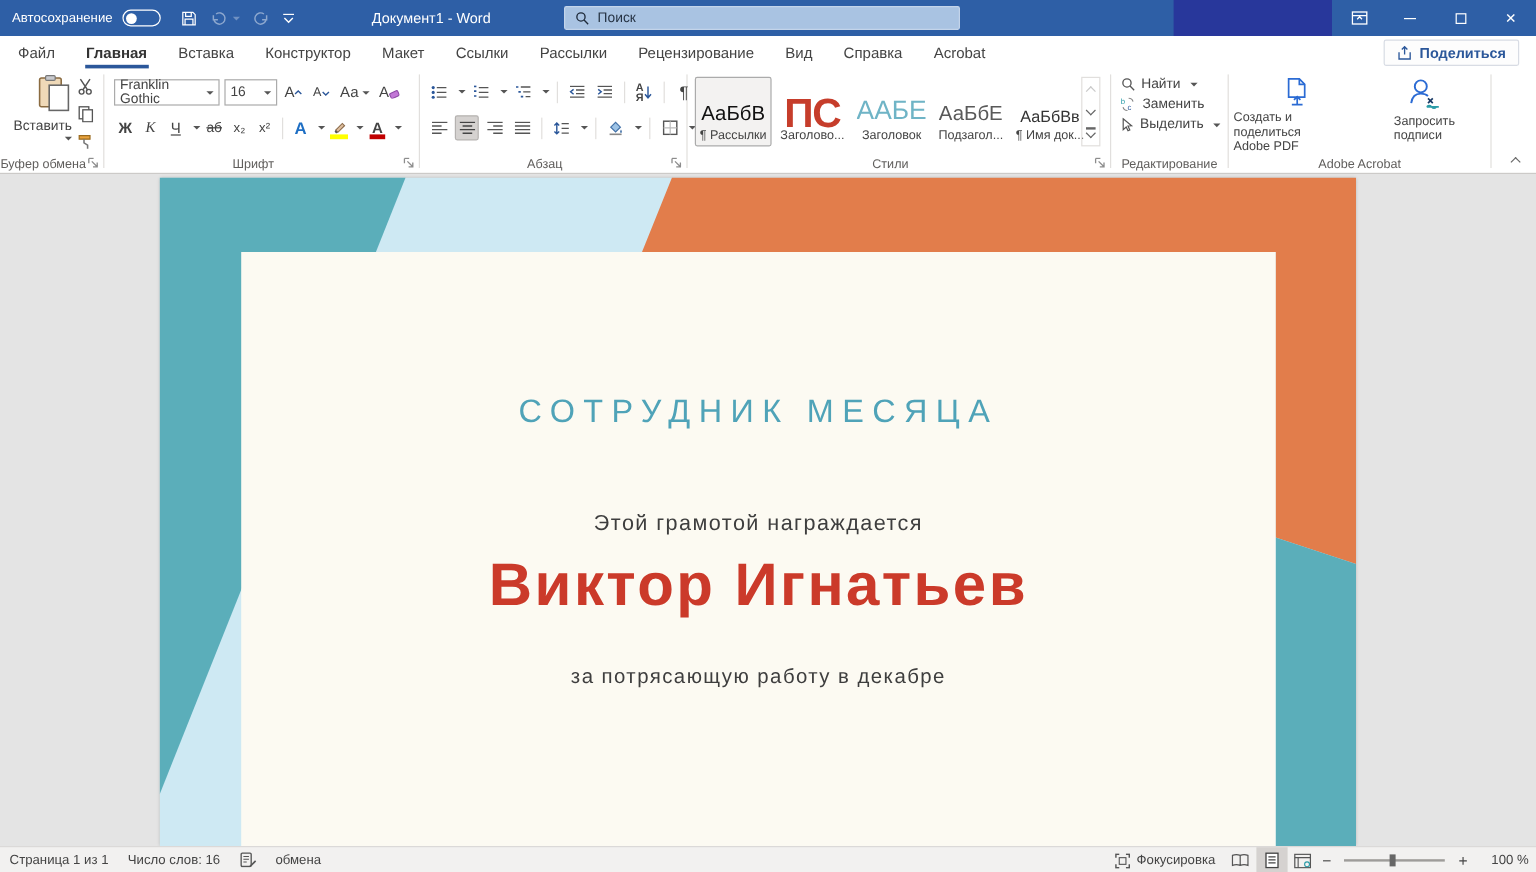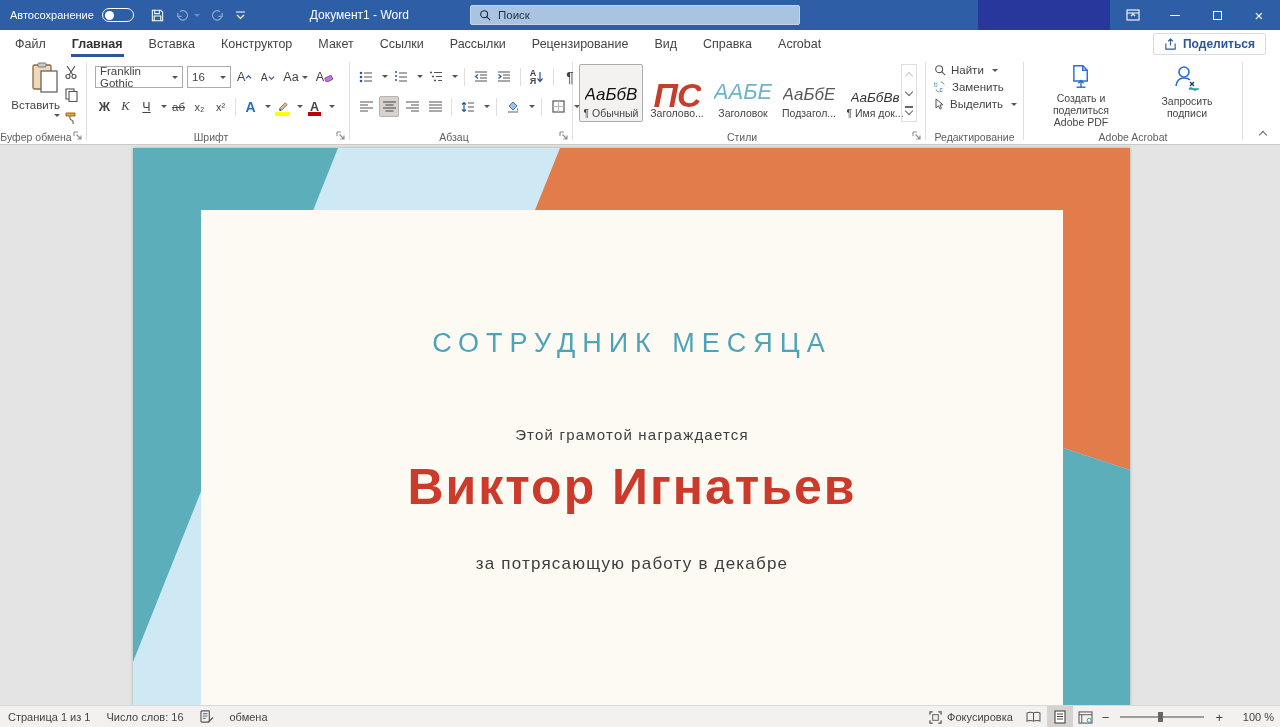--- a/index.html
+++ b/index.html
@@ -89,21 +89,21 @@
   .psep { width:1px; height:18px; background:#E1DFDD; margin:0 3px; }
   .sort-lbl { font-size:9px; line-height:8px; font-weight:bold; }
   .pilcrow { font-size:14px; }
 
   
   .g-styles { width:352px; }
   .styles-row { position:absolute; left:6px; top:6px; display:flex; gap:2px; }
   .style-card { width:64px; height:58px; border:1px solid transparent; border-radius:2px;
     display:flex; flex-direction:column; align-items:center; justify-content:flex-end; overflow:hidden; cursor:pointer; padding-bottom:2px; }
   .style-card.selected { border-color:#ABABAB; background:#F3F2F1; }
-  .style-preview { height:36px; display:flex; align-items:flex-end; justify-content:center; overflow:hidden; white-space:nowrap;font-style:italic; }
+  .style-preview { height:36px; display:flex; align-items:flex-end; justify-content:center; overflow:hidden; white-space:nowrap; }
   .style-label { font-size:10.5px; color:#444; white-space:nowrap; margin-top:2px; }
   .sp-normal { font-size:17px; color:#111; }
   .sp-h1 { font-size:34px; font-weight:bold; color:#C63D2B; margin-bottom:-10px; letter-spacing:-1px;}
   .sp-h2 { font-size:22px; color:#6FB4C6; }
   .sp-sub { font-size:17px; color:#595959; }
   .sp-doc { font-size:13.5px; color:#333; }
   .styles-scroll { position:absolute; right:8px; top:6px; width:16px; height:58px;
     display:flex; flex-direction:column; border:1px solid #E1DFDD; }
   .sbtn { flex:1; display:flex; align-items:center; justify-content:center; cursor:pointer; }
   .chev { width:6px; height:6px; border-right:1.5px solid #666; border-bottom:1.5px solid #666; }
@@ -114,31 +114,31 @@
   
   .g-editing { width:97px; }
   .edit-col { position:absolute; left:8px; top:6px; display:flex; flex-direction:column; gap:5px; }
   .edit-item { display:flex; align-items:center; gap:5px; font-size:11.5px; cursor:pointer; white-space:nowrap; }
 
   
   .g-acrobat { width:218px; }
   .acro-row { position:absolute; left:4px; top:4px; display:flex; }
   .acro-btn { width:106px; height:66px; display:flex; flex-direction:column; align-items:center; cursor:pointer; }
   .acro-btn svg { margin-top:2px; margin-bottom:3px; }
-  .acro-lbl { font-size:10.5px; text-align:center; line-height:12px; color:#444; }
+  .acro-lbl { font-size:10.5px; line-height:12px; color:#444; }
   .collapse-btn { position:absolute; right:8px; bottom:4px; width:18px; height:14px;
     display:flex; align-items:center; justify-content:center; cursor:pointer; }
 
   
   .docarea { position:absolute; top:145px; left:0; width:1280px; height:560px; background:#E4E4E4; overflow:hidden; }
   .page { position:absolute; left:133px; top:3px; width:997px; height:557px; box-shadow:0 0 3px rgba(0,0,0,.25); }
   .page svg { position:absolute; left:0; top:0; }
   .cert-text { position:absolute; left:68px; width:862px; text-align:center; }
   .cert-title { top:180px; font-size:27px; letter-spacing:7px; color:#4FA3B8; }
-  .cert-line1 { top:278px; font-size:15px; letter-spacing:1.2px; color:#3E3E3E; }
+  .cert-line1 { top:278px; font-size:18px; letter-spacing:1.2px; color:#3E3E3E; }
   .cert-name  { top:310px; font-size:50px; font-weight:bold; letter-spacing:2px; color:#CB3A2A; }
   .cert-line2 { top:406px; font-size:17px; letter-spacing:1.2px; color:#3E3E3E; }
 
   
   .statusbar { position:absolute; top:705px; left:0; width:1280px; height:22px; background:#F2F1F0;
     border-top:1px solid #DBD9D8; display:flex; align-items:center; font-size:11px; color:#444; }
   .sb-item { padding:0 8px; height:22px; display:flex; align-items:center; cursor:pointer; gap:5px; white-space:nowrap; }
   .sb-right { position:absolute; right:6px; top:0; height:22px; display:flex; align-items:center; }
   .view-btn { width:26px; height:22px; display:flex; align-items:center; justify-content:center; cursor:pointer; }
   .view-btn.active { background:#D5D2D0; }
@@ -432,21 +432,21 @@
       <svg class="launcher" viewBox="0 0 10 10">
           <path d="M1 1 h4 M1 1 v4 M3.5 3.5 L8 8 M8 4.5 V8 H4.5" fill="none" stroke="#666" stroke-width="1.1"></path>
         </svg>
     </div>
     <div class="vsep"></div>
 
     <div class="rgroup g-styles">
       <div class="styles-row">
         <div class="style-card selected">
           <span class="style-preview sp-normal">АаБбВ</span>
-          <span class="style-label">¶ Обычный</span>
+          <span class="style-label">¶ Рассылки</span>
         </div>
         <div class="style-card">
           <span class="style-preview sp-h1">ПС</span>
           <span class="style-label">Заголово...</span>
         </div>
         <div class="style-card">
           <span class="style-preview sp-h2">ААБЕ</span>
           <span class="style-label">Заголовок</span>
         </div>
         <div class="style-card">

